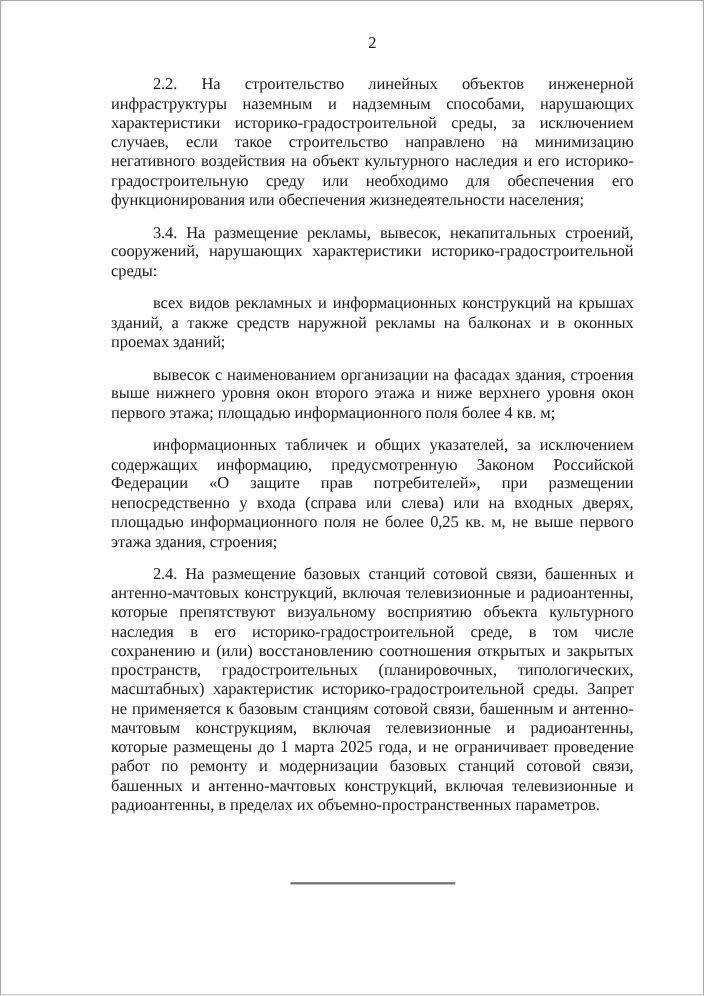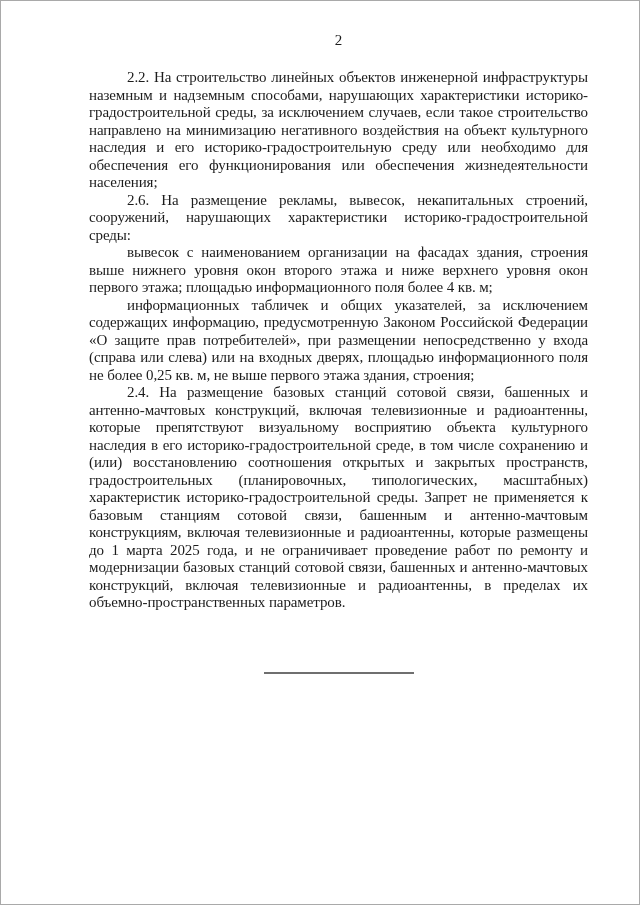--- a/index.html
+++ b/index.html
@@ -20,21 +20,21 @@
   .page-inner {
     padding: 31px 51px 0 88px; 
   }
   .page-number {
     text-align: center;
     font-size: 15px;
     line-height: 17px;
     margin-bottom: 20px;
   }
   .body-text p {
-    margin: 0;
+    margin: 12px;
     font-size: 15px;
     line-height: 17.5px;
     text-align: justify;
     text-indent: 38px;
     letter-spacing: -0.1px;
   }
   .footnote-separator {
     width: 150px;
     height: 2px;
     background: #6f6f6f;
@@ -44,21 +44,22 @@
 </head>
 <body>
 
 <div class="page">
   <div class="page-inner">
 
     <div class="page-number">2</div>
 
     <div class="body-text">
       <p>2.2. На строительство линейных объектов инженерной инфраструктуры наземным и надземным способами, нарушающих характеристики историко-градостроительной среды, за исключением случаев, если такое строительство направлено на минимизацию негативного воздействия на объект культурного наследия и его историко-градостроительную среду или необходимо для обеспечения его функционирования или обеспечения жизнедеятельности населения;</p>
-      <p>2.6. На размещение рекламы, вывесок, некапитальных строений, сооружений, нарушающих характеристики историко-градостроительной среды:</p>
+      <p>3.4. На размещение рекламы, вывесок, некапитальных строений, сооружений, нарушающих характеристики историко-градостроительной среды:</p>
+      <p>всех видов рекламных и информационных конструкций на крышах зданий, а также средств наружной рекламы на балконах и в оконных проемах зданий;</p>
       <p>вывесок с наименованием организации на фасадах здания, строения выше нижнего уровня окон второго этажа и ниже верхнего уровня окон первого этажа; площадью информационного поля более 4 кв. м;</p>
       <p>информационных табличек и общих указателей, за исключением содержащих информацию, предусмотренную Законом Российской Федерации «О защите прав потребителей», при размещении непосредственно у входа (справа или слева) или на входных дверях, площадью информационного поля не более 0,25 кв. м, не выше первого этажа здания, строения;</p>
       <p>2.4. На размещение базовых станций сотовой связи, башенных и антенно-мачтовых конструкций, включая телевизионные и радиоантенны, которые препятствуют визуальному восприятию объекта культурного наследия в его историко-градостроительной среде, в том числе сохранению и (или) восстановлению соотношения открытых и закрытых пространств, градостроительных (планировочных, типологических, масштабных) характеристик историко-градостроительной среды. Запрет не применяется к базовым станциям сотовой связи, башенным и антенно-мачтовым конструкциям, включая телевизионные и радиоантенны, которые размещены до 1 марта 2025 года, и не ограничивает проведение работ по ремонту и модернизации базовых станций сотовой связи, башенных и антенно-мачтовых конструкций, включая телевизионные и радиоантенны, в пределах их объемно-пространственных параметров.</p>
     </div>
 
     <div class="footnote-separator"></div>
 
   </div>
 </div>
 

